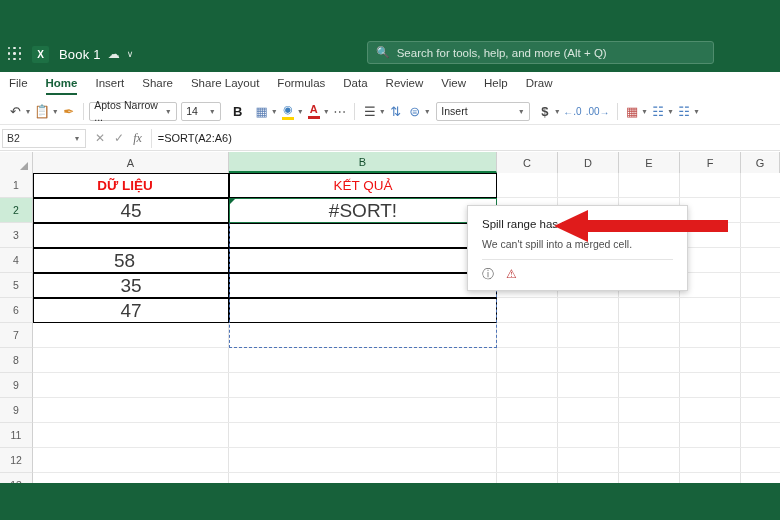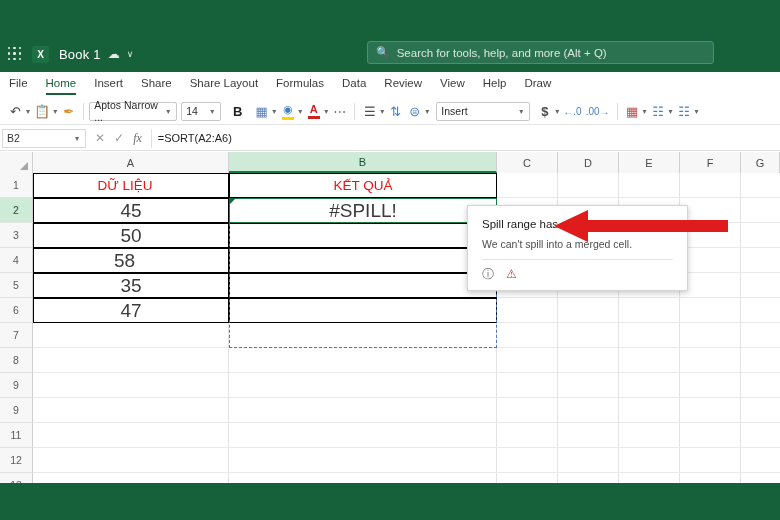--- a/index.html
+++ b/index.html
@@ -49,21 +49,21 @@
   .tabs {
     position: absolute; left: 0; top: 72px; width: 780px; height: 24px;
     background: #ffffff; display: flex; align-items: center;
     border-bottom: 1px solid #ffffff;
   }
   .tab {
     font-size: 11.5px; color: #3b3b3b; padding: 0 0 2px 0; margin: 0 9px;
     cursor: pointer; position: relative; white-space: nowrap;
   }
   .tab:first-child { margin-left: 9px; }
-  .tab.active { color: #17613a; font-weight: normal; }
+  .tab.active { color: #17613a; font-weight: bold; }
   .tab.active::after {
     content: ""; position: absolute; left: 0; right: 0; bottom: -4px;
     height: 2px; background: #17613a;
   }
 
   
   .toolbar {
     position: absolute; left: 0; top: 98px; width: 780px; height: 27px;
     background: #ffffff; display: flex; align-items: center;
     border-bottom: 1px solid #e6e6e6;
@@ -369,28 +369,27 @@
     <div class="cellbox" style="left:33px;  top:96px;  width:196px; height:25px;"></div>
     <div class="cellbox" style="left:33px;  top:121px; width:196px; height:25px;"></div>
     <div class="cellbox" style="left:33px;  top:146px; width:196px; height:25px;"></div>
 
     <div class="cellbox" style="left:229px; top:21px;  width:268px; height:25px;"></div>
     <div class="cellbox" style="left:229px; top:71px;  width:268px; height:25px;"></div>
     <div class="cellbox" style="left:229px; top:96px;  width:268px; height:25px;"></div>
     <div class="cellbox" style="left:229px; top:121px; width:268px; height:25px;"></div>
     <div class="cellbox" style="left:229px; top:146px; width:268px; height:25px;"></div>
 
-    <div class="cell hdrcell" style="left:33px;  top:21px;  width:184px; height:25px;">DỮ LIỆU</div>
+    <div class="cell hdrcell" style="left:33px;  top:21px;  width:184px; height:25px;font-weight:bold;">DỮ LIỆU</div>
     <div class="cell hdrcell" style="left:229px; top:21px;  width:268px; height:25px;">KẾT QUẢ</div>
     <div class="cell" style="left:33px;  top:46px;  width:196px; height:25px;">45</div>
-    <div class="cell" style="left:33px;  top:71px;  width:196px; height:25px;">50</div>
     <div class="cell" style="left:33px;  top:96px;  width:183px; height:25px;">58</div>
     <div class="cell" style="left:33px;  top:121px; width:196px; height:25px;">35</div>
     <div class="cell" style="left:33px;  top:146px; width:196px; height:25px;">47</div>
-    <div class="cell" style="left:229px; top:46px;  width:268px; height:25px;">#SPILL!</div>
+    <div class="cell" style="left:229px; top:46px;  width:268px; height:25px;">#SORT!</div>
 
     <div class="spillbox" style="left:229px; top:46px; width:268px; height:150px;"></div>
 
     <div class="selbox" style="left:229px; top:46px; width:268px; height:25px;">
       <span class="tri"></span>
       <span class="handle"></span>
     </div>
 
     <div class="tooltip" style="left:467px; top:53px; width:221px;">
       <div class="tt-title">Spill range has merged cell</div>

